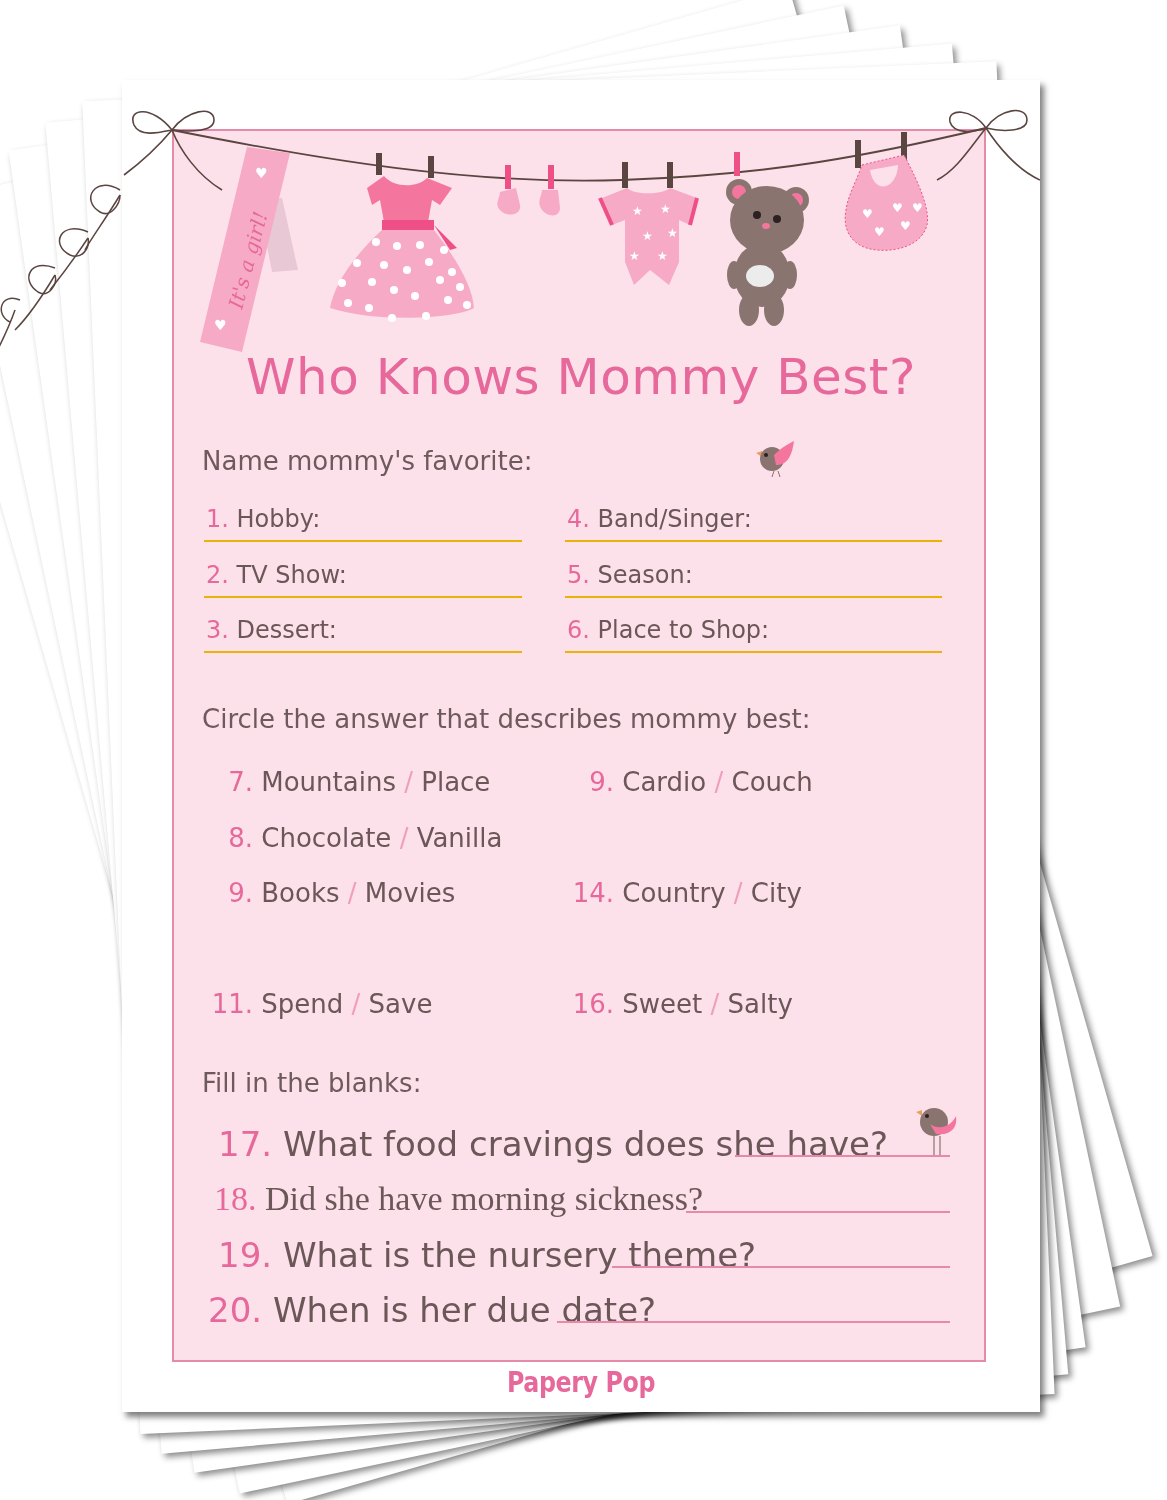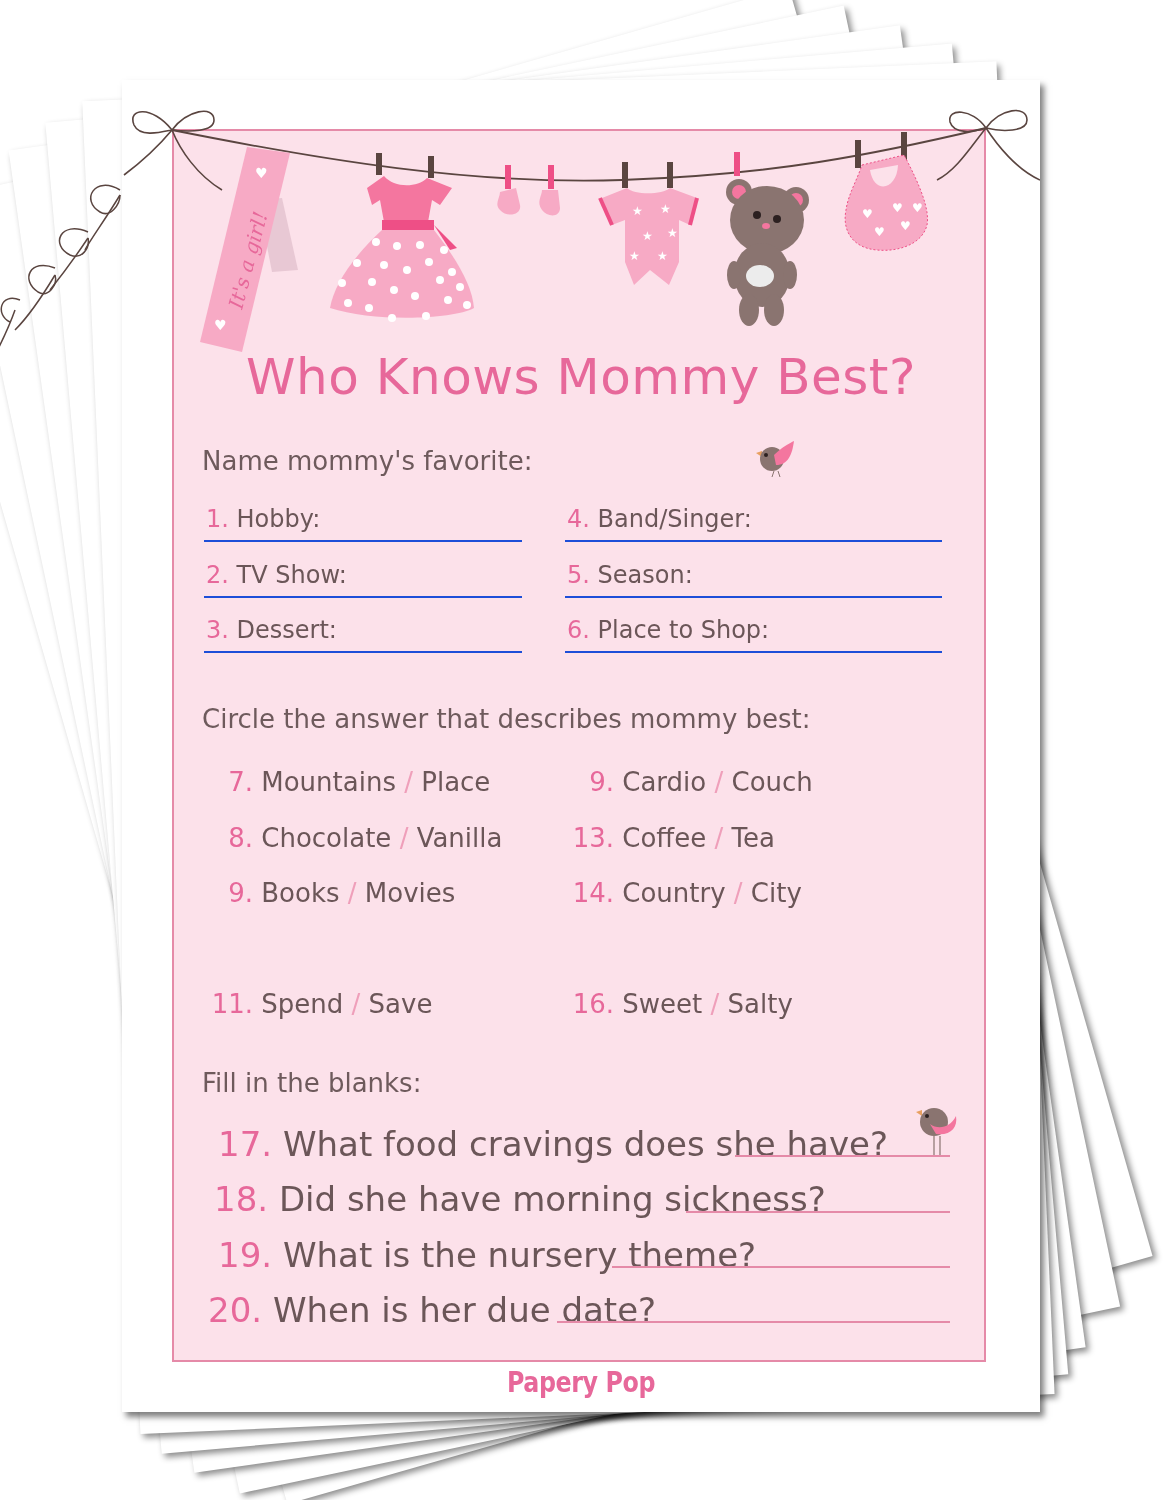--- a/index.html
+++ b/index.html
@@ -48,21 +48,21 @@
     font-size: 26px;
   }
 
   .num { color: #e7689a; }
   .txt { color: #6b5658; }
   .slash { color: #ef9fba; }
 
   .fav-item {
     position: absolute;
     font-size: 24px;
-    border-bottom: 2px solid #1d4ed8;
+    border-bottom: 2px solid #eab308;
     padding-left: 2px;
     height: 40px;
     line-height: 34px;
   }
 
   .circle-item {
     position: absolute;
     font-size: 26px;
     height: 36px;
     line-height: 36px;
@@ -278,23 +278,20 @@
   <div class="circle-item" style="left:86px; top:795px;">
     <span class="num" style="width:45px;">9.</span> <span class="txt">Books</span> <span class="slash">/</span> <span class="txt">Movies</span>
   </div>
   <div class="circle-item" style="left:86px; top:906px;">
     <span class="num" style="width:45px;">11.</span> <span class="txt">Spend</span> <span class="slash">/</span> <span class="txt">Save</span>
   </div>
 
   <div class="circle-item" style="left:450px; top:684px;">
     <span class="num" style="width:42px;">9.</span> <span class="txt">Cardio</span> <span class="slash">/</span> <span class="txt">Couch</span>
   </div>
-  <div class="circle-item" style="left:450px; top:740px;">
-    <span class="num" style="width:42px;">13.</span> <span class="txt">Coffee</span> <span class="slash">/</span> <span class="txt">Tea</span>
-  </div>
   <div class="circle-item" style="left:450px; top:795px;">
     <span class="num" style="width:42px;">14.</span> <span class="txt">Country</span> <span class="slash">/</span> <span class="txt">City</span>
   </div>
   <div class="circle-item" style="left:450px; top:906px;">
     <span class="num" style="width:42px;">16.</span> <span class="txt">Sweet</span> <span class="slash">/</span> <span class="txt">Salty</span>
   </div>
 
   <div class="section-heading" style="top:988px;">Fill in the blanks:</div>
 
   <svg class="bird" style="left:790px; top:1018px; width:50px; height:62px;" viewBox="0 0 50 62">
@@ -303,21 +300,21 @@
     <path d="M18 26 C26 32 38 30 44 18 C46 30 38 38 24 36 Z" fill="#f4769f"></path>
     <circle cx="15" cy="18" r="2" fill="#2c2020"></circle>
     <path d="M22 38 L22 58 M28 38 L28 58" stroke="#8a7470" stroke-width="1.2"></path>
   </svg>
 
   <div class="blank-item" style="left:96px; top:1046px;">
     <span class="num">17.</span> <span class="txt">What food cravings does she have?</span>
   </div>
   <div class="blank-line" style="left:613px; top:1075px; width:215px;"></div>
 
-  <div class="blank-item" style="left:92px; top:1101px;">
+  <div class="blank-item" style="left:92px; top:1101px;font-family:Liberation Serif, serif;">
     <span class="num">18.</span> <span class="txt">Did she have morning sickness?</span>
   </div>
   <div class="blank-line" style="left:564px; top:1131px; width:264px;"></div>
 
   <div class="blank-item" style="left:96px; top:1157px;">
     <span class="num">19.</span> <span class="txt">What is the nursery theme?</span>
   </div>
   <div class="blank-line" style="left:490px; top:1186px; width:338px;"></div>
 
   <div class="blank-item" style="left:86px; top:1212px;">

